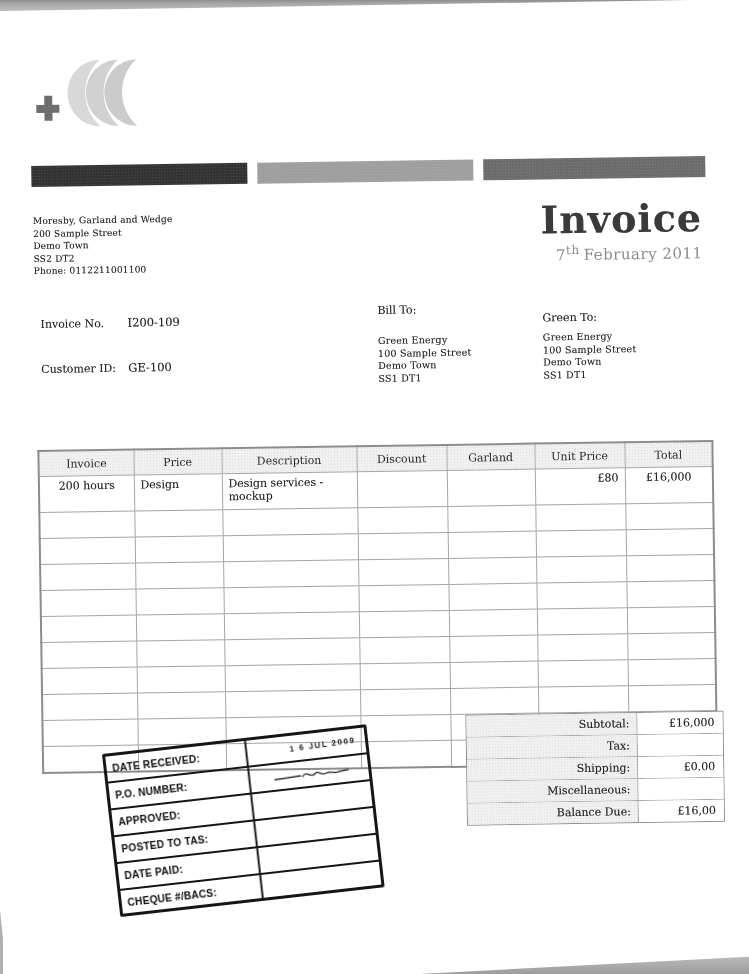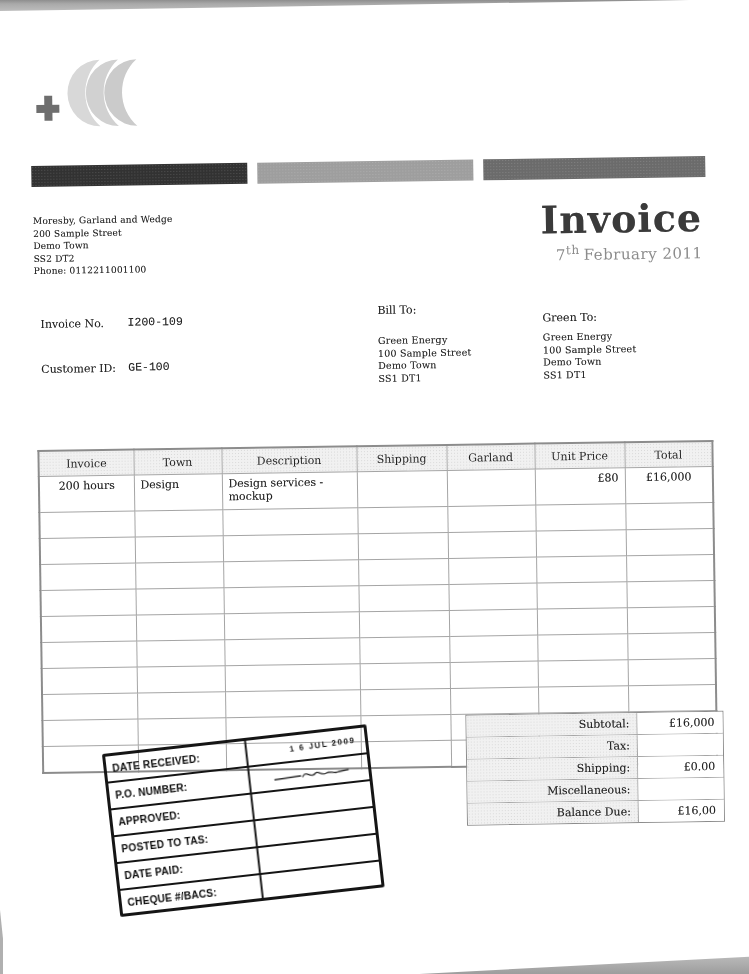--- a/index.html
+++ b/index.html
@@ -57,21 +57,21 @@
   
   .company{position:absolute;left:37px;top:210px;font-size:9px;line-height:12.6px;letter-spacing:0.2px;}
   .title-block{position:absolute;left:400px;top:203px;width:306px;text-align:right;}
   .invoice-title{font-size:38px;font-weight:700;color:#3a3a3a;letter-spacing:1px;line-height:40px;}
   .invoice-date{margin-top:3px;font-size:15px;color:#8c8c8c;letter-spacing:0.5px;}
   .invoice-date sup{font-size:12px;}
   .invoice-date .date-rest{margin-left:4px;}
 
   
   .meta-label{position:absolute;left:43px;font-size:11px;}
-  .meta-value{position:absolute;left:130px;font-size:11.5px;font-family:Liberation Mono, monospace;}
+  .meta-value{position:absolute;left:130px;font-size:11.5px;}
   .inv-no-label{top:313px;text-align:center;} .inv-no-value{top:312px;}
   .cust-label{top:358px;}   .cust-value{top:357px;}
 
   
   .addr-label{position:absolute;font-size:11px;}
   .addr-lines{position:absolute;font-size:9.5px;line-height:12.7px;letter-spacing:0.2px;}
   .bill-label{left:380px;top:304px;} .bill-lines{left:380px;top:335px;}
   .ship-label{left:545px;top:314px;} .ship-lines{left:545px;top:334px;}
 
   
@@ -191,23 +191,23 @@
           <col style="width:88px">
           <col style="width:135px">
         <col style="width:90px">
           <col style="width:88px">
           <col style="width:90px">
           <col style="width:88px">
       </colgroup>
       <tbody>
           <tr>
         <th>Invoice</th>
-        <th>Town</th>
+        <th>Price</th>
         <th>Description</th>
-        <th>Shipping</th>
+        <th>Discount</th>
         <th>Garland</th>
         <th>Unit Price</th>
         <th>Total</th>
       </tr>
       <tr class="data ink">
         <td class="td-qty">200 hours</td>
         <td class="td-item">Design</td>
         <td class="td-desc">Design services - mockup</td>
         <td></td>
         <td></td>

